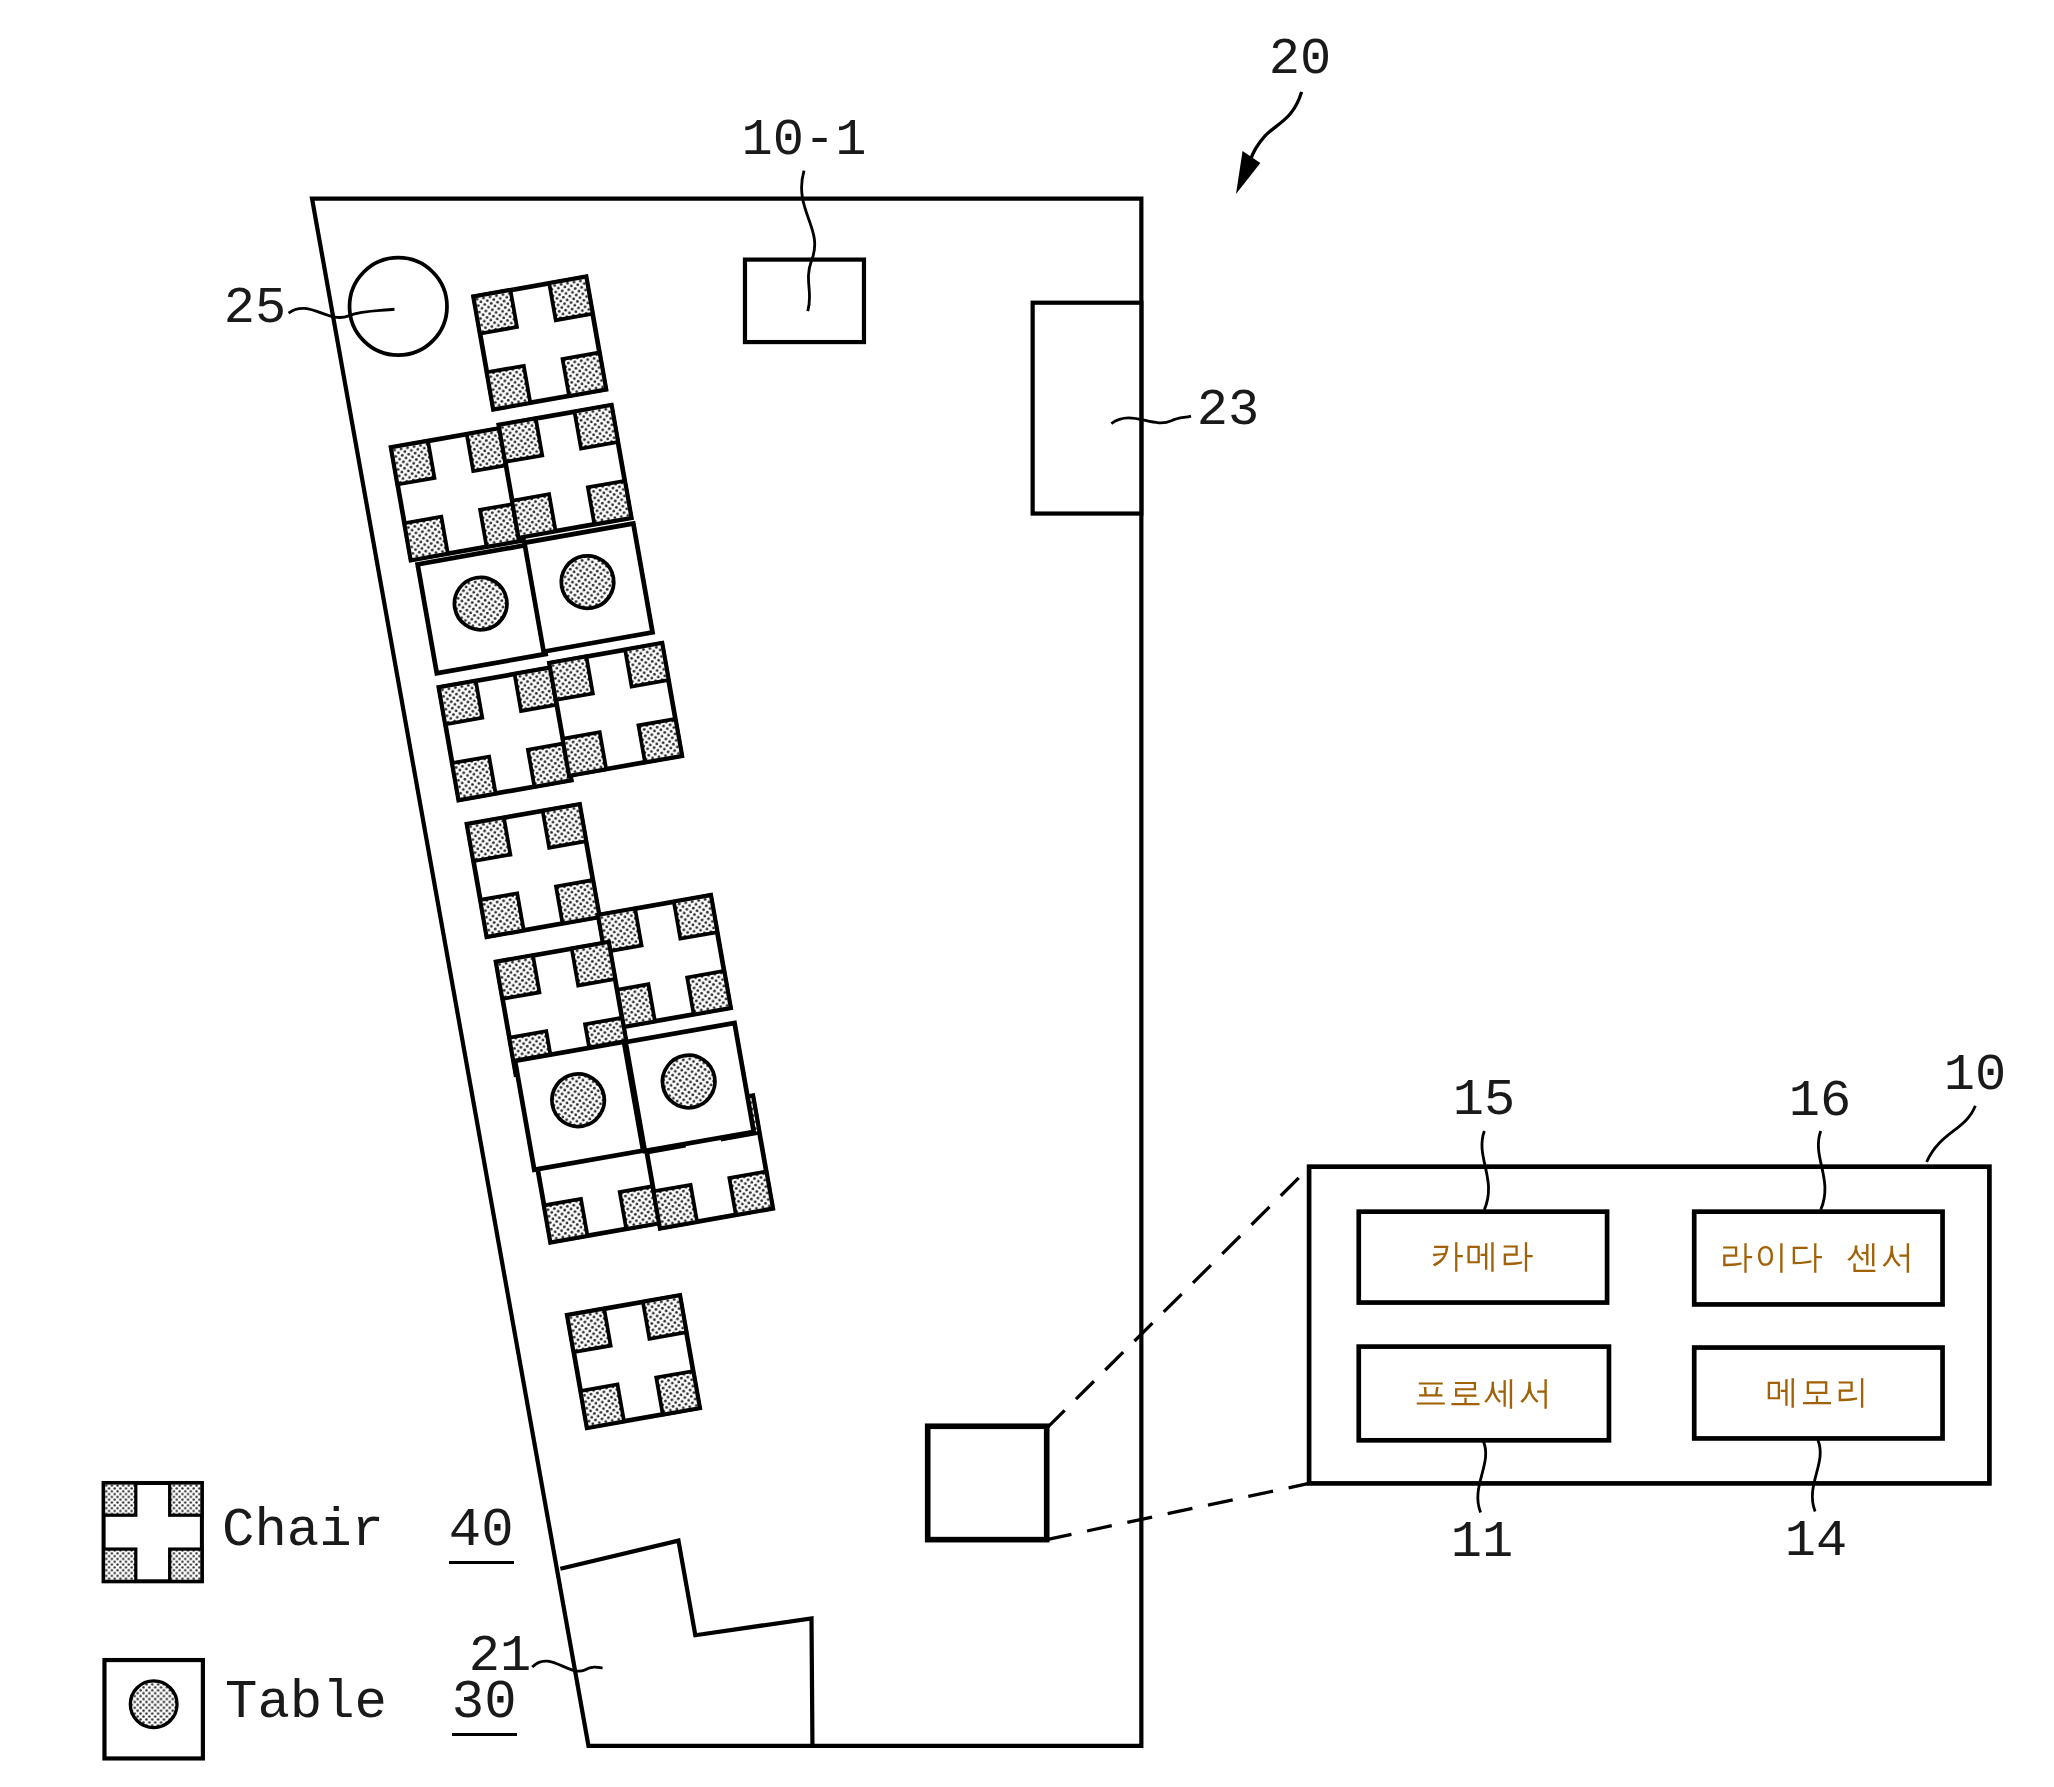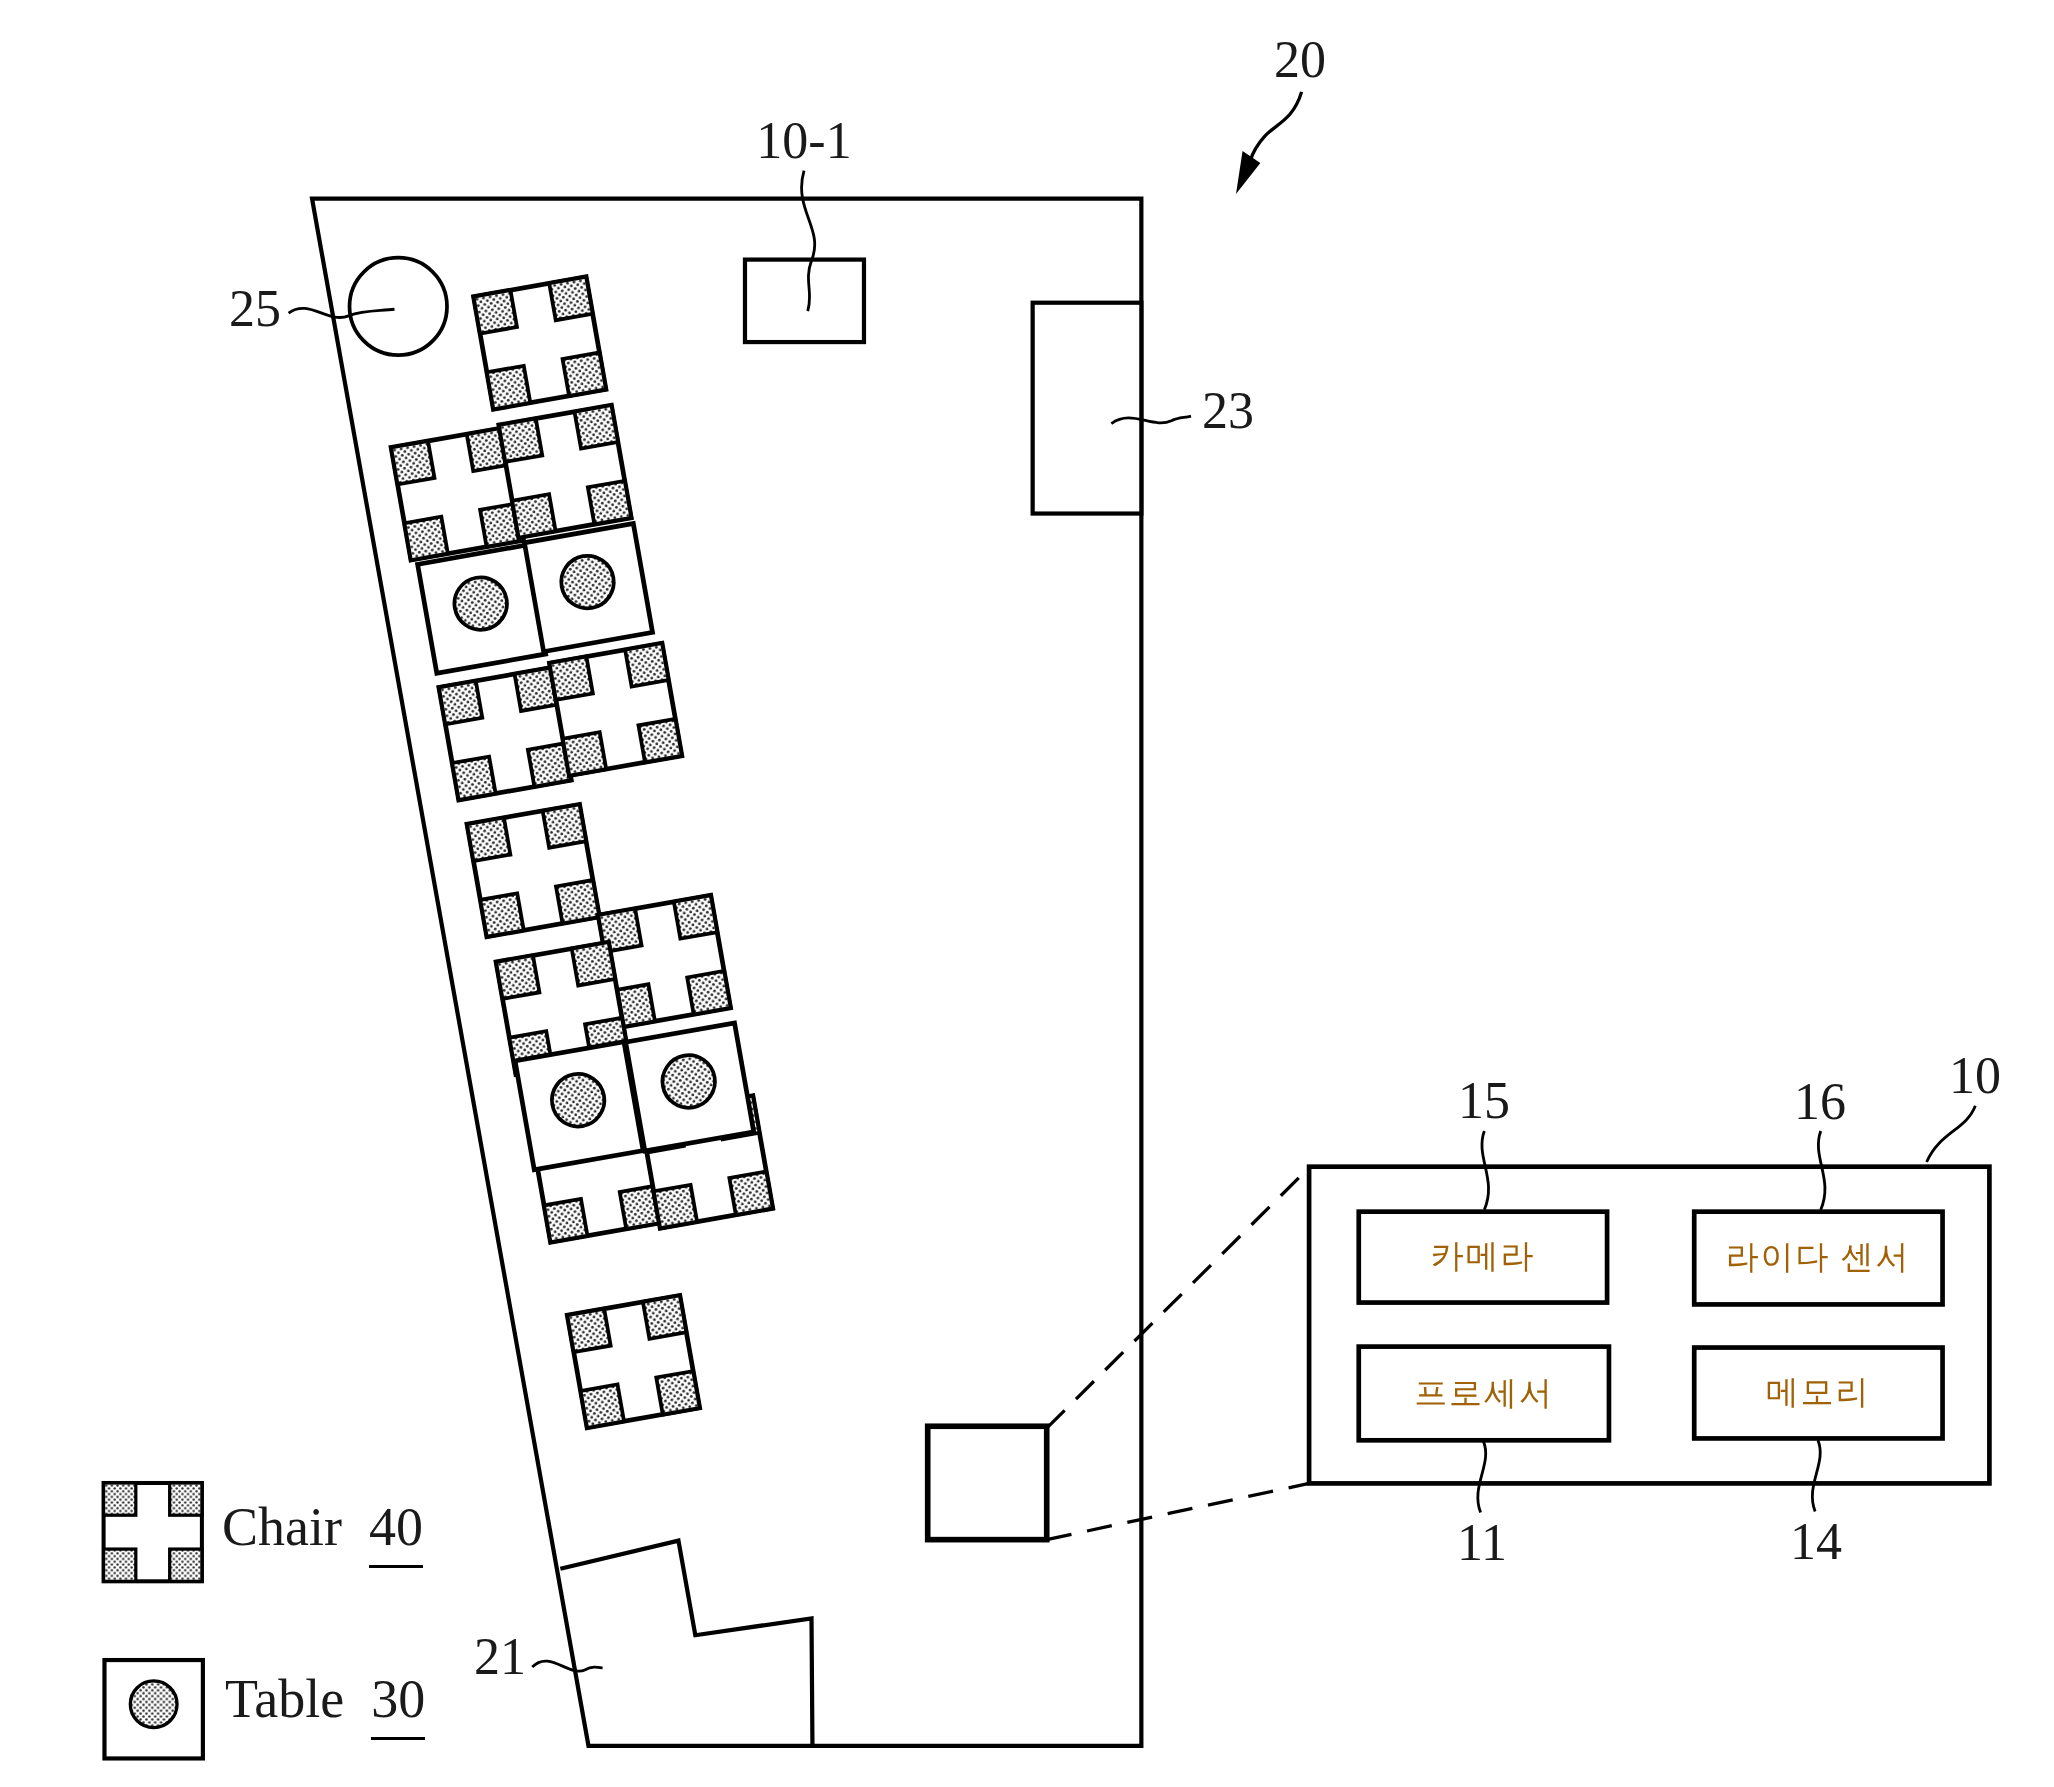--- a/index.html
+++ b/index.html
@@ -1,21 +1,21 @@
 <!DOCTYPE html>
 <html style="font-size:15px"><head>
 <meta charset="utf-8">
 <style>
   html, body { margin: 0; padding: 0; background: #ffffff; }
   #page {
     position: relative;
     width: 2055px;
     height: 1788px;
     background: #ffffff;
-    font-family: Liberation Serif, serif;
+    font-family: Liberation Mono, monospace;
     color: #000;
     overflow: hidden;
   }
   #lines {
     position: absolute;
     left: 0; top: 0;
     width: 2055px; height: 1788px;
   }
   .lbl {
     position: absolute;
@@ -39,21 +39,21 @@
     position: absolute;
     transform: translate(0, -50%);
     font-size: 54px;
     line-height: 1;
     white-space: nowrap;
     color: #1a1a1a;
   }
   .refnum {
     display: inline-block;
     border-bottom: 3.7px solid #000;
-    padding-bottom: 11px;
+    padding-bottom: 3px;
   }
 </style>
 </head>
 <body>
 
 <div id="page">
 
   <svg id="lines" viewBox="0 0 2193 1908" xmlns="http://www.w3.org/2000/svg" xmlns:xlink="http://www.w3.org/1999/xlink">
     <defs>
       <pattern id="dotpat" width="7" height="7" patternUnits="userSpaceOnUse">

